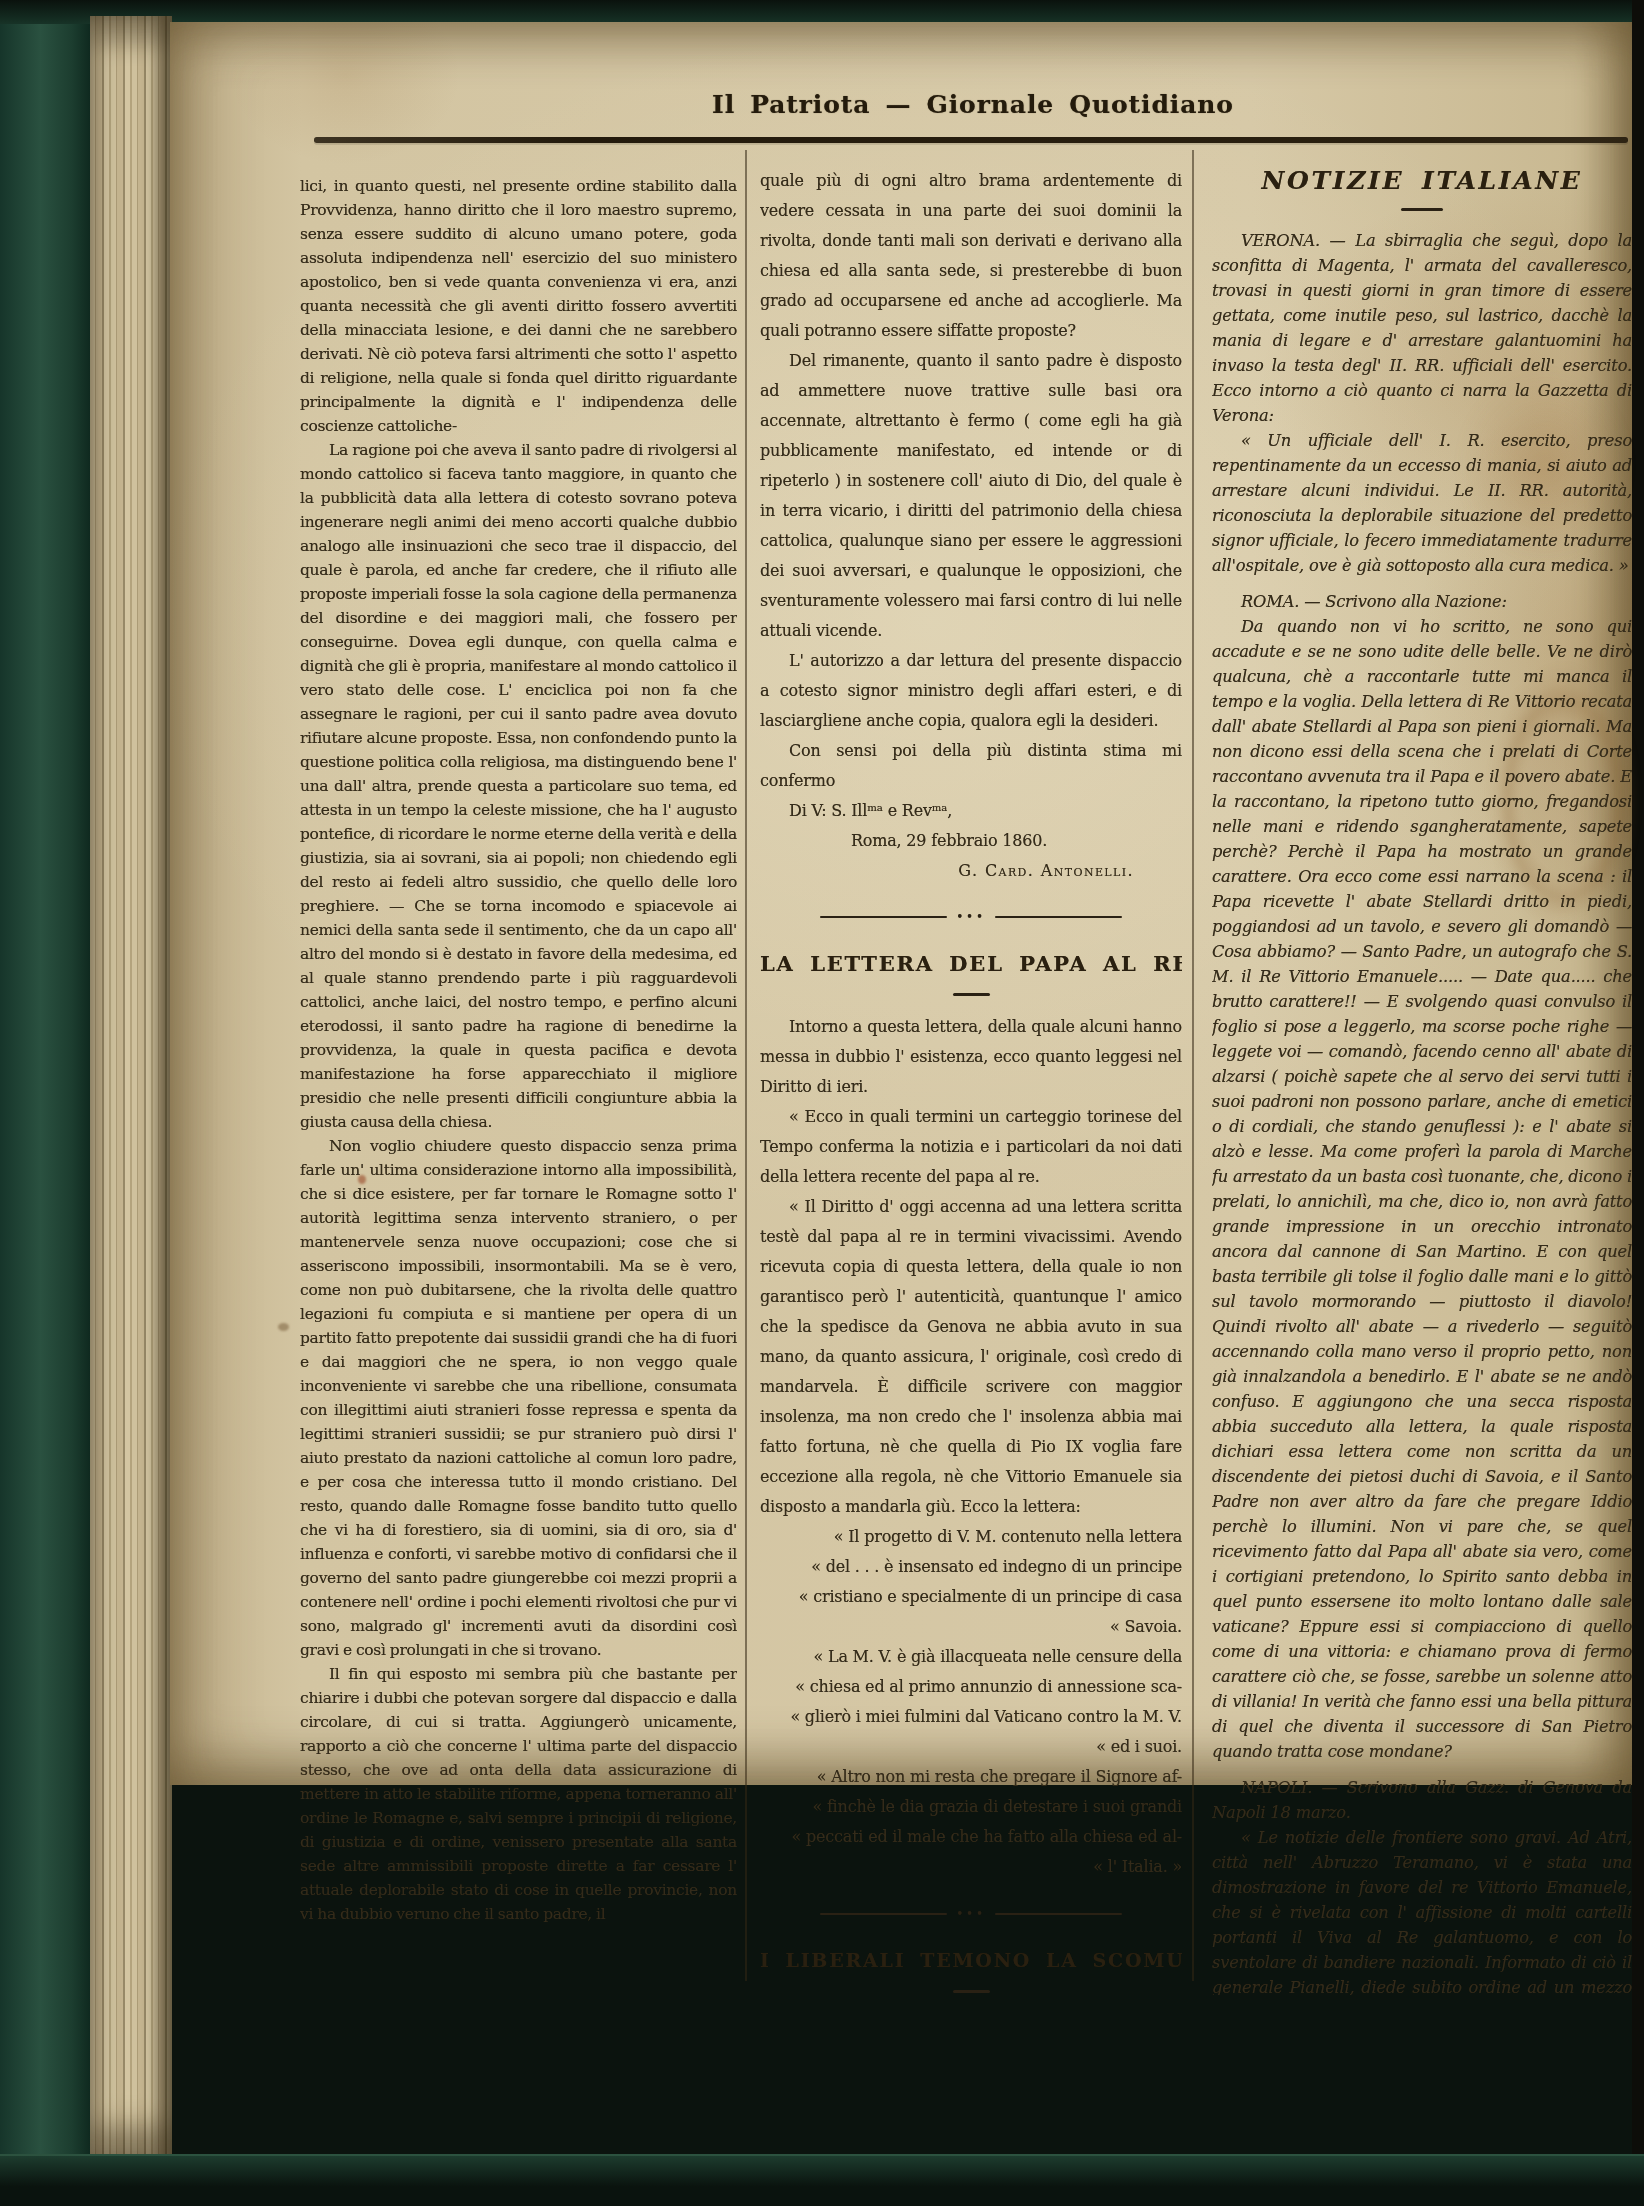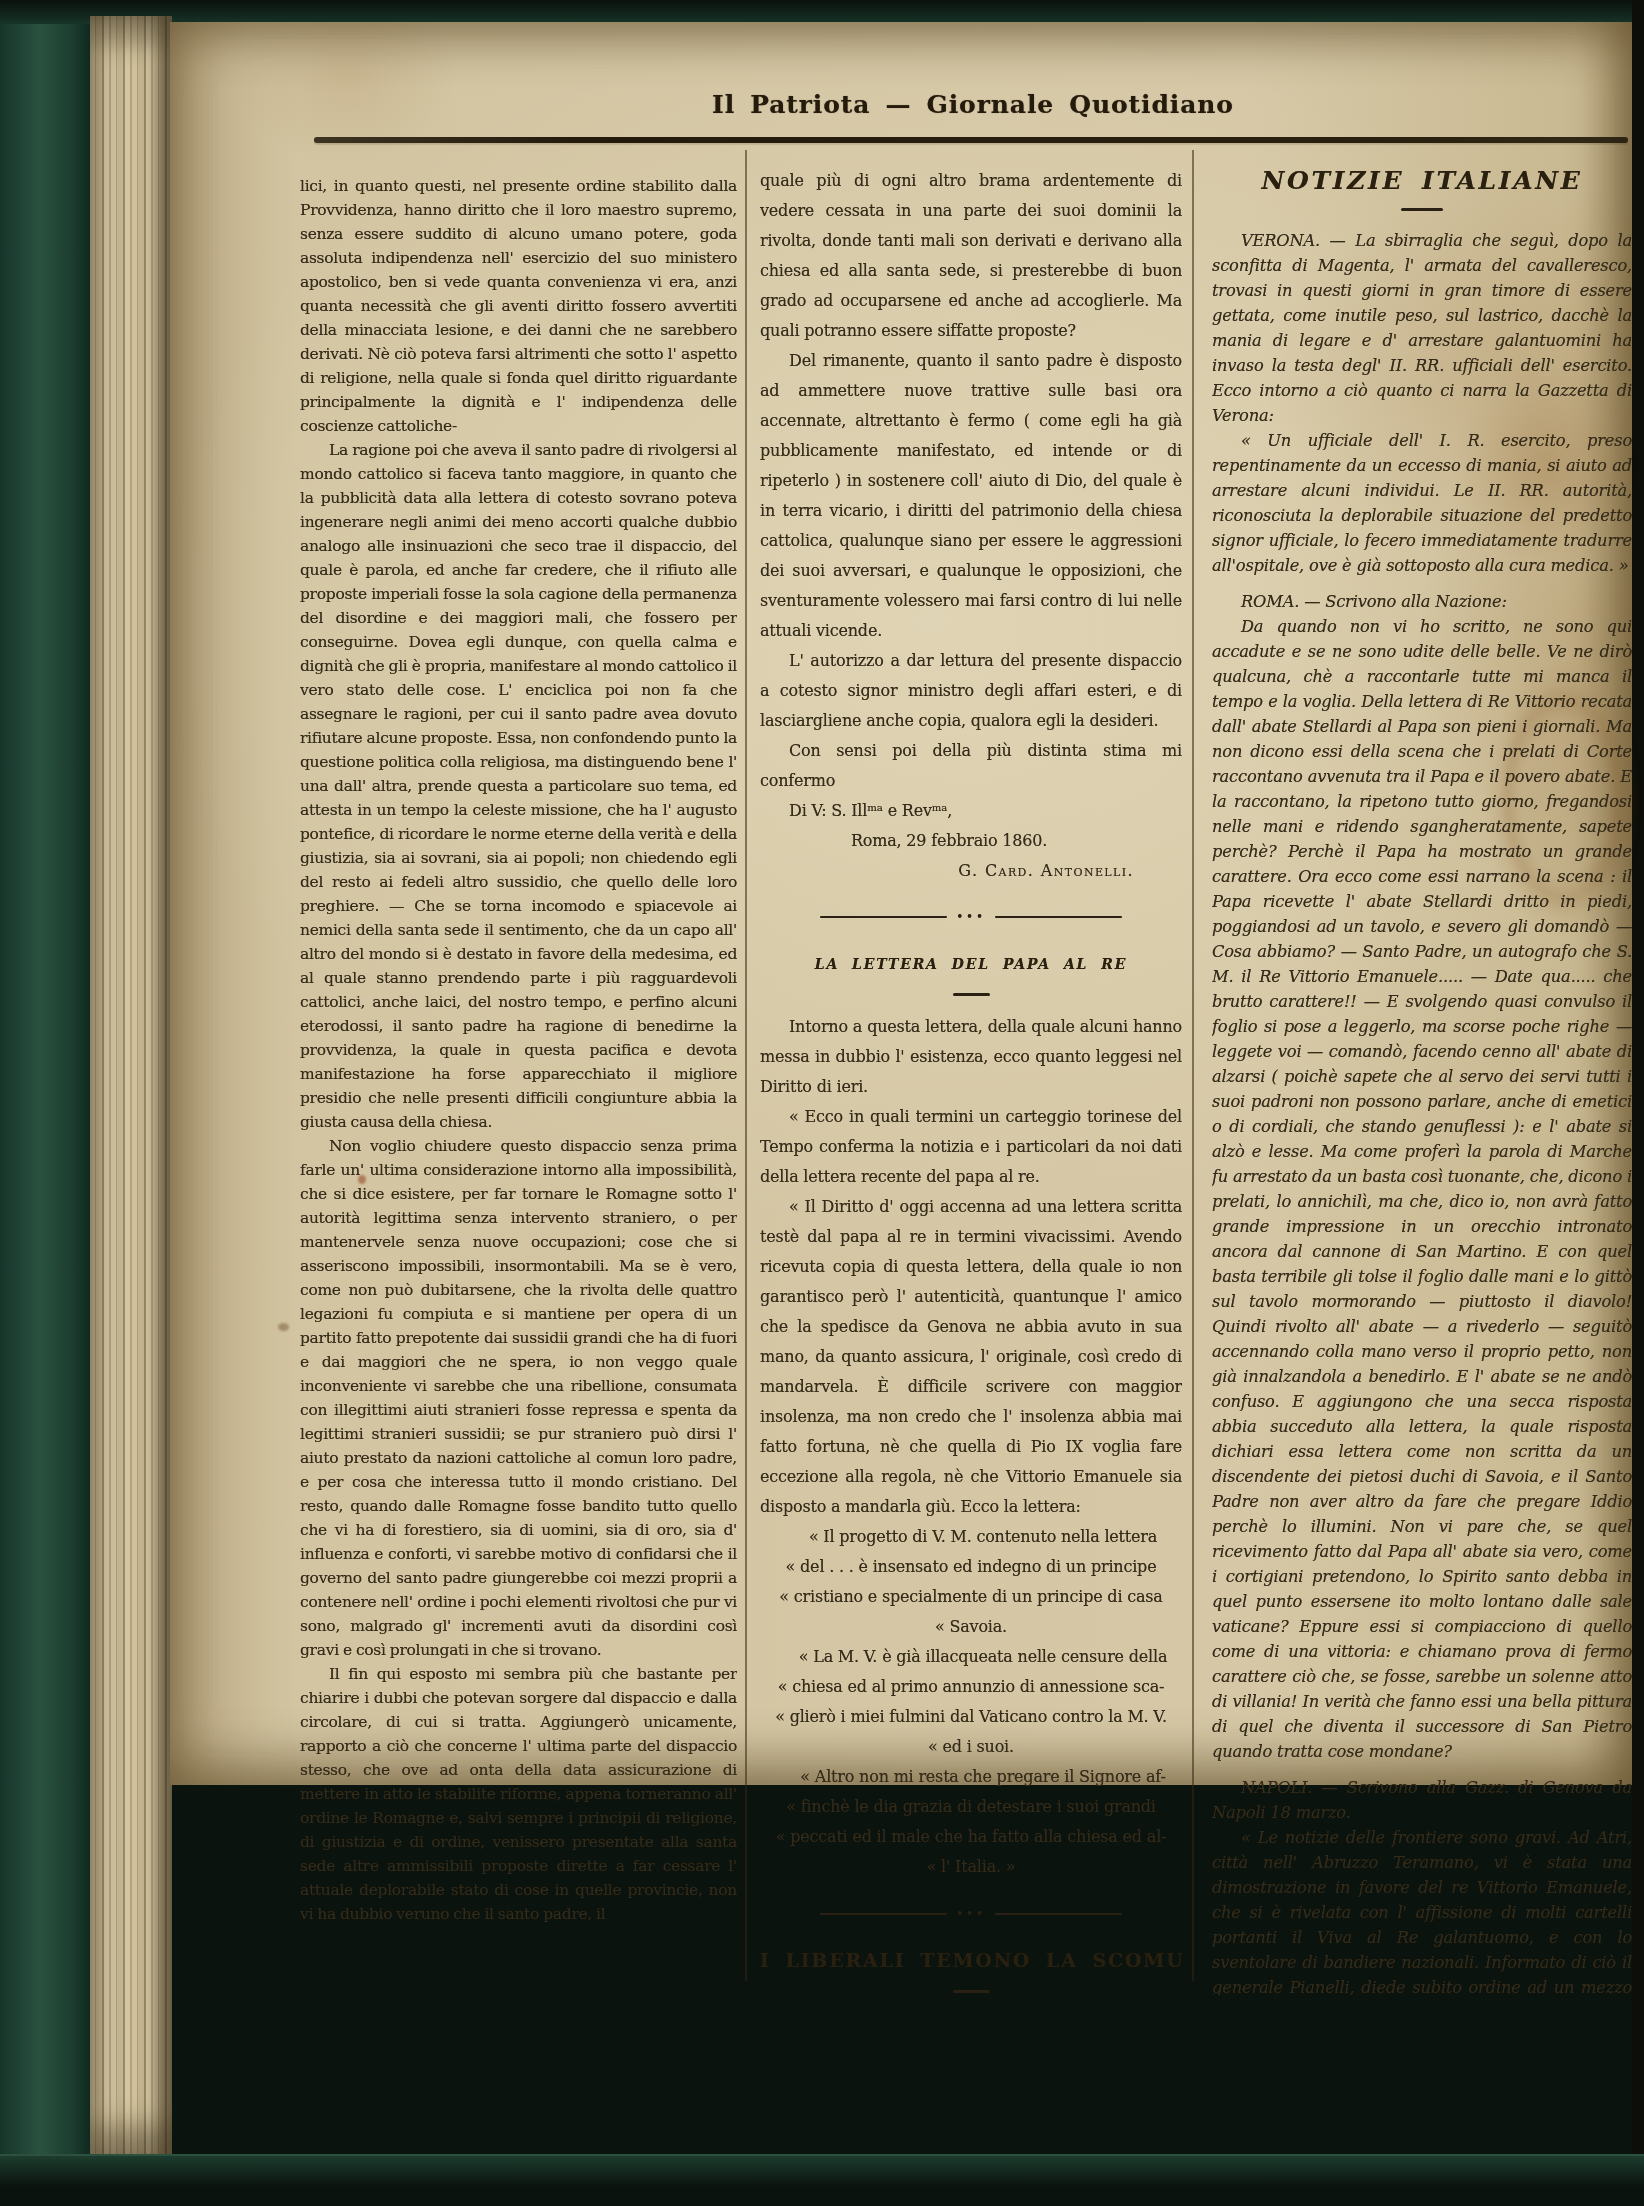--- a/index.html
+++ b/index.html
@@ -72,33 +72,33 @@
   .par.ind{ text-indent:29px; }
 
   
   .signoff-salute{ text-indent:29px; }
   .signoff-date{ text-indent:91px; }
   .signoff-sig{ text-align:right; padding-right:48px; font-variant:small-caps; letter-spacing:1.4px; margin-top:0; }
 
   
   .headline{ text-align:center; font-weight:bold; color:#2a2010; text-indent:0;
     letter-spacing:1.8px; word-spacing:6.4px; white-space:nowrap; }
-  .hl-lettera{ font-size:14px; margin-top:12.8px;font-style:italic; }
+  .hl-lettera{ font-size:21px; margin-top:12.8px; }
   .hl-liberali{ font-size:19px; }
   .hl-notizie{ font-size:25px; letter-spacing:2.7px; }
   .headline-dash{ width:42px; height:3.7px; background:#2a2114; margin:14.6px auto 16.4px auto; border-radius:1.8px; }
   .headline-dash.thin{ height:2.7px; width:37px; }
 
   
   .ornament{ display:flex; align-items:center; justify-content:center; gap:9.1px;
     color:#2a2114; font-size:12px; letter-spacing:2.7px; margin:16.4px auto; width:302px; text-indent:0; }
   .ornament::before,.ornament::after{ content:""; flex:1; height:1.8px; background:#2a2114; border-radius:0.9px; }
 
   
-  .letter-line{ text-align:center; text-indent:0; white-space:nowrap; overflow:hidden; }
+  .letter-line{ text-align:right; text-indent:0; white-space:nowrap; overflow:hidden; }
   .letter-line.first{ text-indent:24px; }
 </style>
 </head>
 <body>
 
 <div class="cover-left"></div>
 <div class="cover-top"></div>
 <div class="cover-right"></div>
 <div class="page-edges"></div>
 <div class="cover-bottom"></div>

